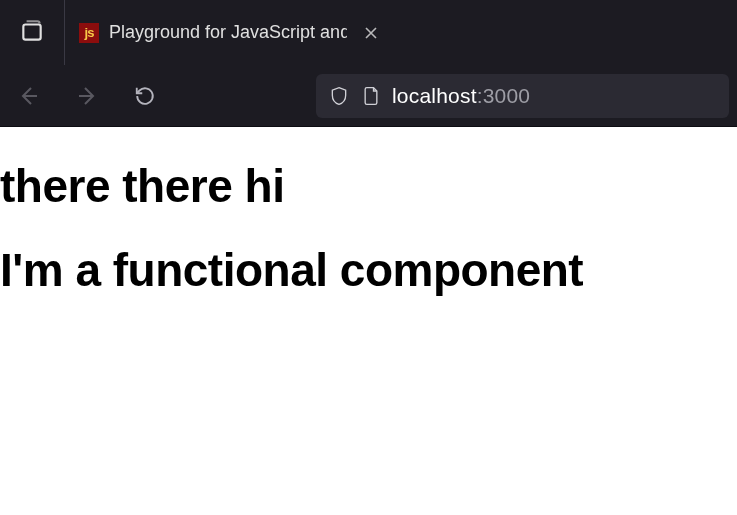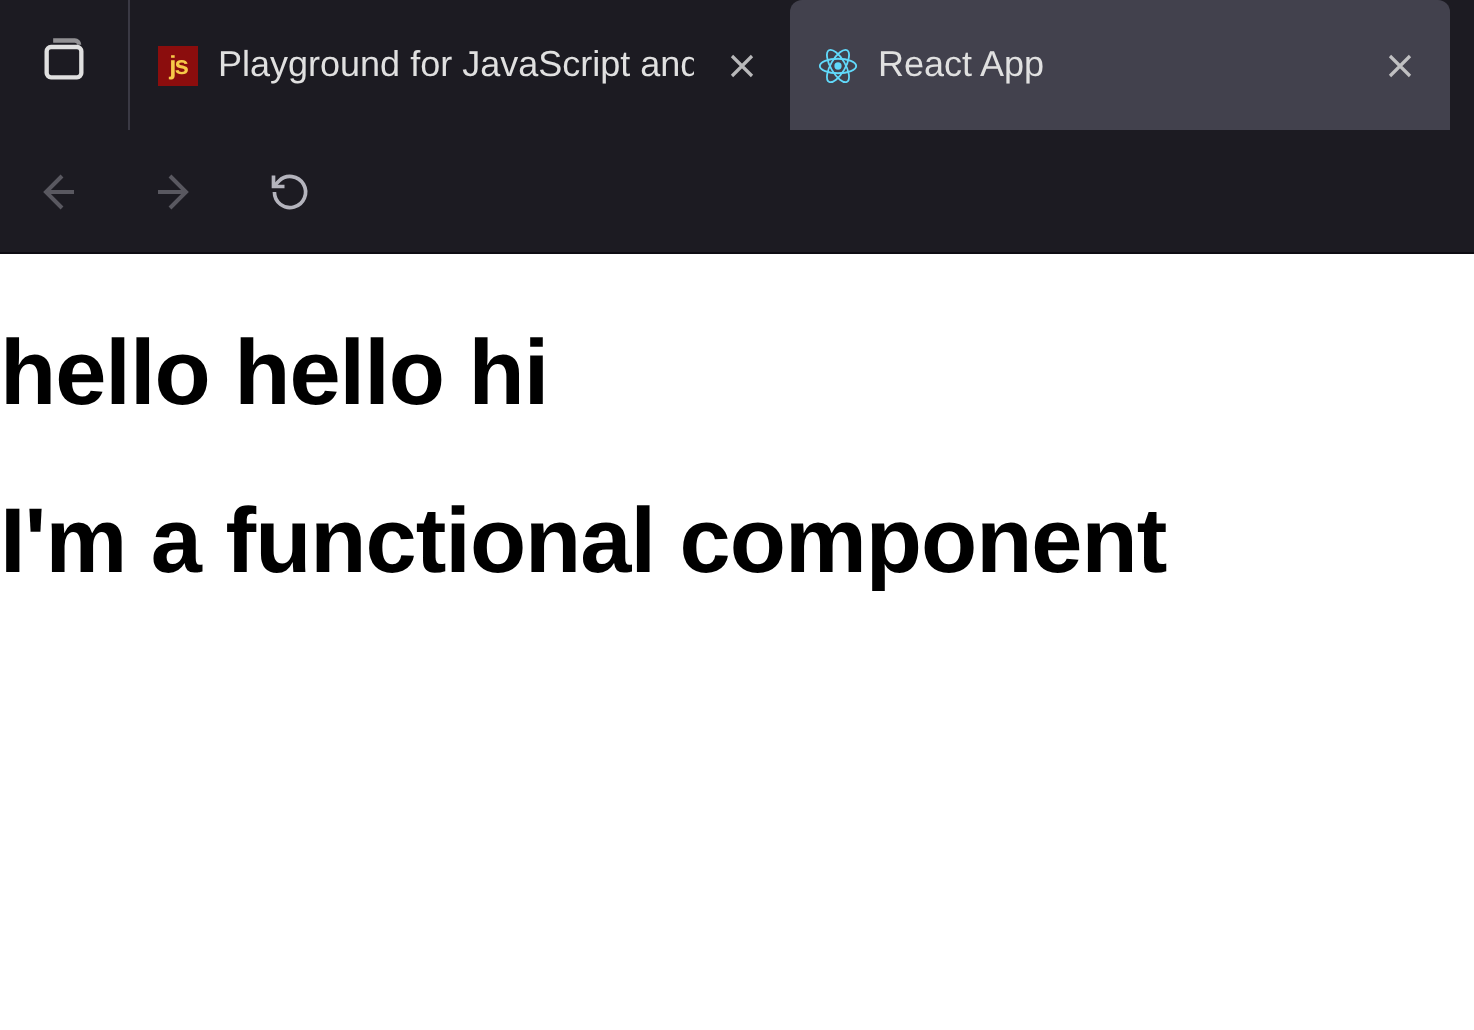--- a/index.html
+++ b/index.html
@@ -75,38 +75,20 @@
     <div class="tab inactive" style="width:330px;">
       <span class="favicon js">js</span>
       <span class="tab-title">Playground for JavaScript and R</span>
       <span class="tab-close">
         <svg width="16" height="16" viewBox="0 0 16 16" stroke="currentColor" stroke-width="1.6">
             <path d="M3 3l10 10M13 3L3 13"></path>
           </svg>
       </span>
     </div>
 
-    <div class="tab active">
-      <span class="favicon react">
-        <svg width="20" height="20" viewBox="-11 -11 22 22">
-          <circle r="2" fill="#61dafb"></circle>
-          <g fill="none" stroke="#61dafb" stroke-width="1">
-            <ellipse rx="10" ry="4"></ellipse>
-            <ellipse rx="10" ry="4" transform="rotate(60)"></ellipse>
-            <ellipse rx="10" ry="4" transform="rotate(120)"></ellipse>
-          </g>
-        </svg>
-      </span>
-      <span class="tab-title">React App</span>
-      <span class="tab-close">
-        <svg width="16" height="16" viewBox="0 0 16 16" stroke="currentColor" stroke-width="1.6">
-            <path d="M3 3l10 10M13 3L3 13"></path>
-          </svg>
-      </span>
-    </div>
 
   </div>
 
   <div class="toolbar">
     <div class="nav-btn disabled">
       <svg width="24" height="24" viewBox="0 0 24 24" fill="none" stroke="currentColor" stroke-width="2">
           <path d="M14 4l-8 8 8 8M6 12h14"></path>
         </svg>
     </div>
     <div class="nav-btn disabled">
@@ -116,20 +98,36 @@
     </div>
     <div class="nav-btn">
       <svg width="22" height="22" viewBox="0 0 24 24" fill="none" stroke="currentColor" stroke-width="2">
           <path d="M3.5 12a8.5 8.5 0 1 0 2.5-6L3 9"></path>
           <path d="M3 3v6h6"></path>
         </svg>
     </div>
 
     <div class="toolbar-spacer"></div>
 
+    <div class="address-bar">
+      <span class="addr-icon">
+        <svg width="20" height="22" viewBox="0 0 24 24" fill="none" stroke="currentColor" stroke-width="1.6">
+            <path d="M12 2l8 3v6c0 5-3.4 9.4-8 11-4.6-1.6-8-6-8-11V5l8-3z"></path>
+          </svg>
+      </span>
+      <span class="addr-icon">
+        <svg width="20" height="22" viewBox="0 0 24 24" fill="none" stroke="currentColor" stroke-width="1.6">
+            <path d="M7 2h8l4 4v14a2 2 0 0 1-2 2H7a2 2 0 0 1-2-2V4a2 2 0 0 1 2-2z"></path>
+            <path d="M15 2v4h4"></path>
+          </svg>
+      </span>
+      <span class="addr-text">
+        <span>localhost</span><span class="dim">:3000</span>
+      </span>
+    </div>
   </div>
 
 </div>
 
 <div class="page-content">
-  <h1>hello hello hi</h1>
+  <h1>there there hi</h1>
   <h1>I'm a functional component</h1>
 </div>
 
 </body></html>

